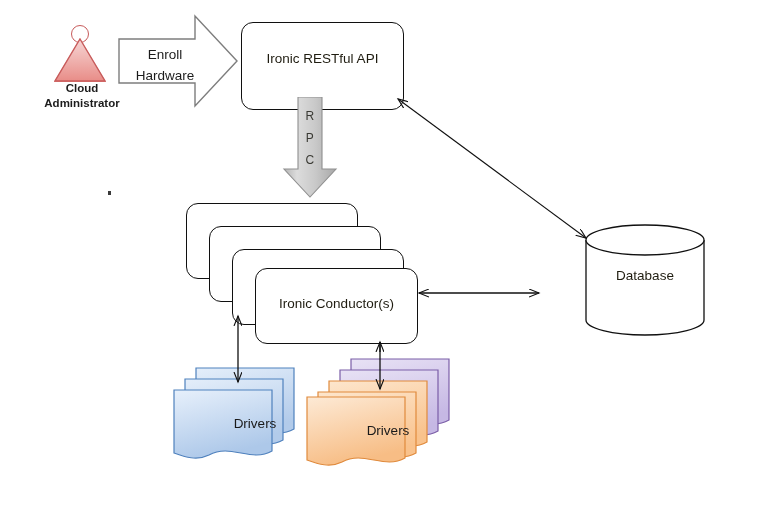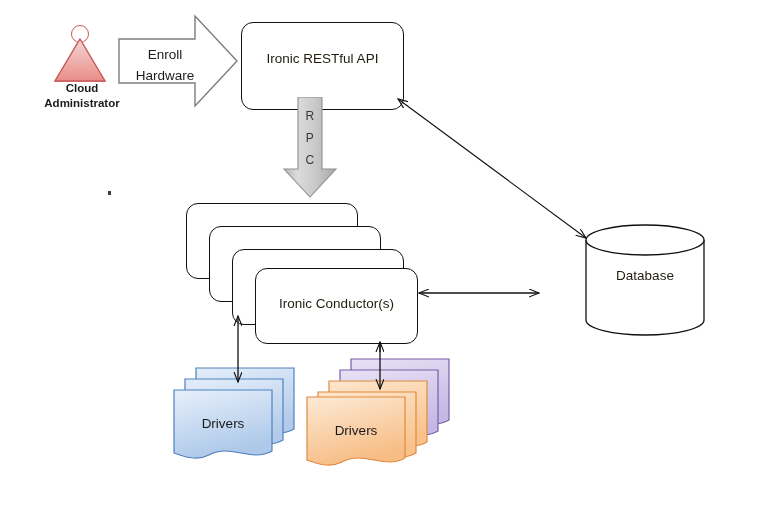--- a/index.html
+++ b/index.html
@@ -135,20 +135,21 @@
     height: 76px;
   }
   .doc svg { display: block; }
   .doc-label {
     position: absolute;
     left: 0; top: 27px;
     width: 100px;
     text-align: center;
     font-size: 13.5px;
     color: #1a1a1a;
+    padding-left: 32px;
   }
 
   
   .conn { position: absolute; overflow: visible; }
 
   
   #speck {
     left: 108px; top: 191px;
     width: 3px; height: 4px;
     background: #3a3a3a;

